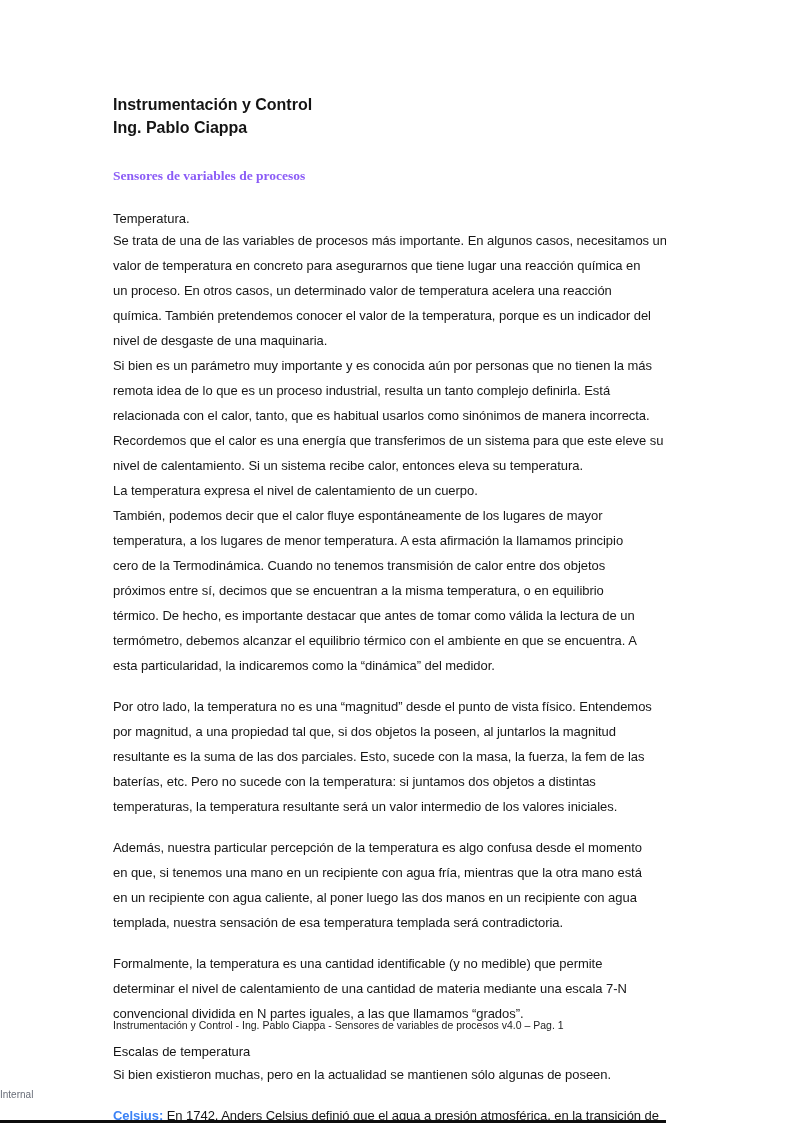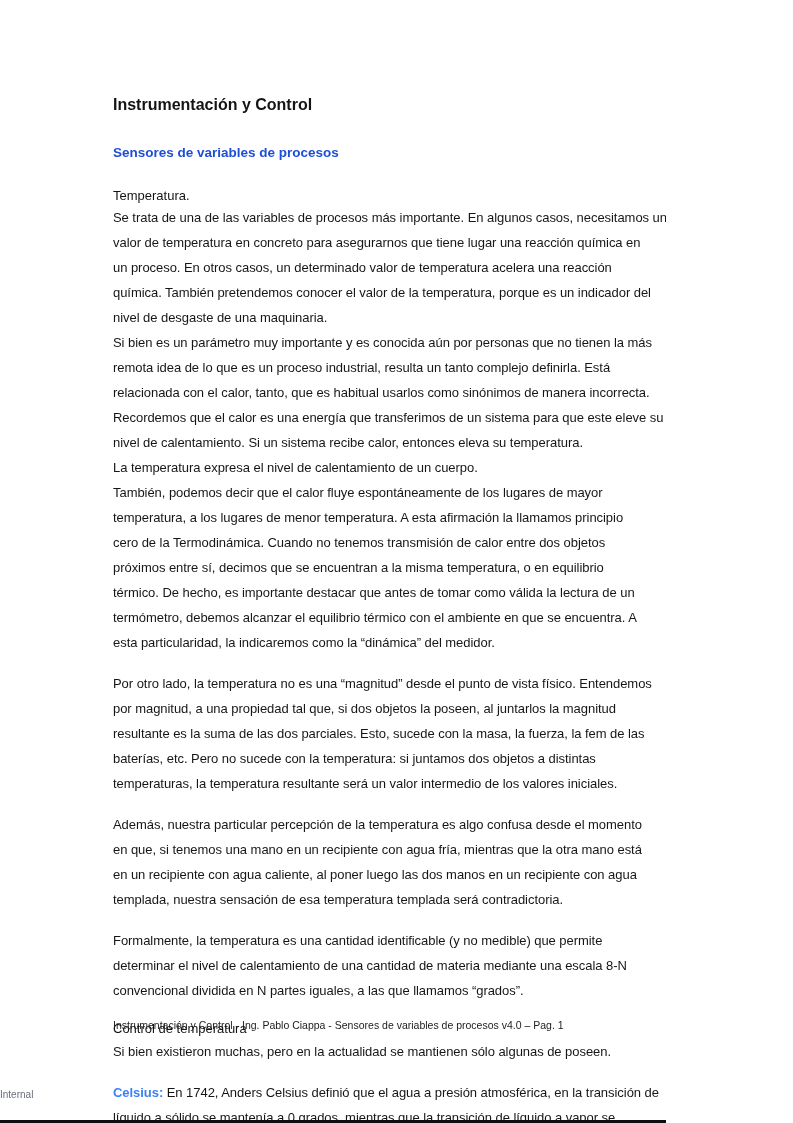--- a/index.html
+++ b/index.html
@@ -27,21 +27,22 @@
     font-size: 16px;
     line-height: 23px;
     font-weight: bold;
     color: #141414;
   }
   .section-title {
     margin: 27px 0 0 0;
     font-size: 13.5px;
     line-height: 19.5px;
     font-weight: bold;
-    color: #1d4ed8;
+    color: #8b5cf6;
+    font-family: Liberation Serif, serif;
   }
   .para-heading {
     margin: 23px 0 0 0;
     font-size: 13px;
     line-height: 19.5px;
     font-weight: normal;
     color: #141414;
   }
   .para-heading.tight {
     margin-top: 16px;
@@ -91,20 +92,21 @@
   }
 </style>
 </head>
 <body>
 
 <div class="page">
   <div class="content">
 
     <div class="doc-title">
       <div>Instrumentación y Control</div>
+      <div>Ing. Pablo Ciappa</div>
     </div>
 
     <div class="section-title">Sensores de variables de procesos</div>
 
     <div class="para-heading">Temperatura.</div>
 
     <p class="body-para">Se trata de una de las variables de procesos más importante. En algunos casos, necesitamos un
 valor de temperatura en concreto para asegurarnos que tiene lugar una reacción química en
 un proceso. En otros casos, un determinado valor de temperatura acelera una reacción
 química. También pretendemos conocer el valor de la temperatura, porque es un indicador del
@@ -128,24 +130,24 @@
 resultante es la suma de las dos parciales. Esto, sucede con la masa, la fuerza, la fem de las
 baterías, etc. Pero no sucede con la temperatura: si juntamos dos objetos a distintas
 temperaturas, la temperatura resultante será un valor intermedio de los valores iniciales.</p>
 
     <p class="body-para gap">Además, nuestra particular percepción de la temperatura es algo confusa desde el momento
 en que, si tenemos una mano en un recipiente con agua fría, mientras que la otra mano está
 en un recipiente con agua caliente, al poner luego las dos manos en un recipiente con agua
 templada, nuestra sensación de esa temperatura templada será contradictoria.</p>
 
     <p class="body-para gap">Formalmente, la temperatura es una cantidad identificable (y no medible) que permite
-determinar el nivel de calentamiento de una cantidad de materia mediante una escala 8-N
+determinar el nivel de calentamiento de una cantidad de materia mediante una escala 7-N
 convencional dividida en N partes iguales, a las que llamamos “grados”.</p>
 
-    <div class="para-heading tight">Control de temperatura</div>
+    <div class="para-heading tight">Escalas de temperatura</div>
 
     <p class="body-para">Si bien existieron muchas, pero en la actualidad se mantienen sólo algunas de poseen.</p>
 
     <p class="body-para gap"><b>Celsius:</b><span> En 1742, Anders Celsius definió que el agua a presión atmosférica, en la transición de
 líquido a sólido se mantenía a 0 grados, mientras que la transición de líquido a vapor se
 mantenía a 100 grados. A continuación, dividió en 100 partes idénticas el intervalo, y a cada
 una de las divisiones la denominó “grado centígrado” , abreviándose “ºC”.</span></p>
 
   </div>
 

